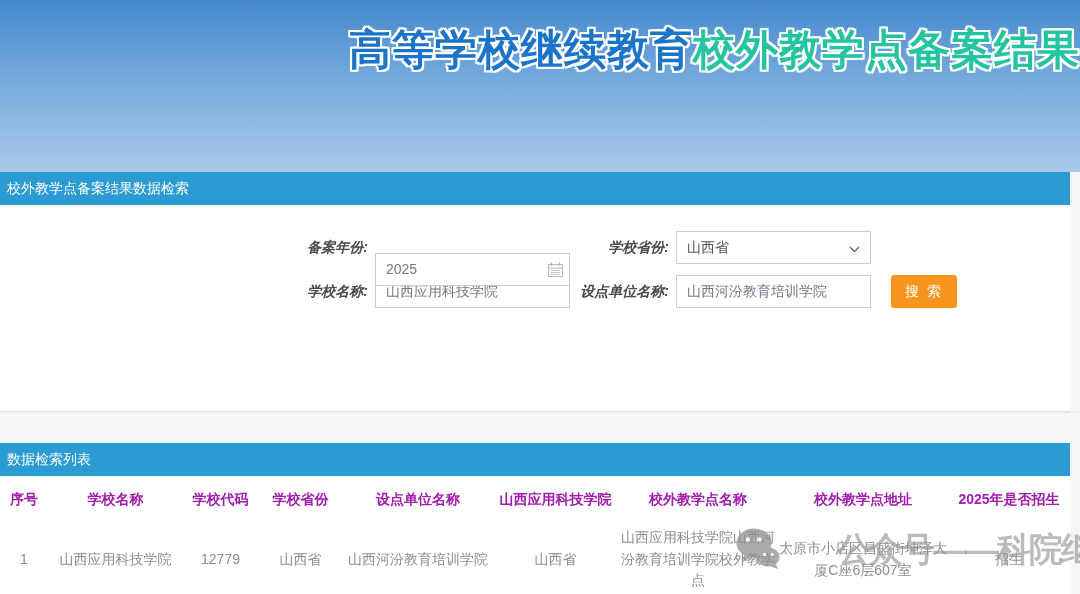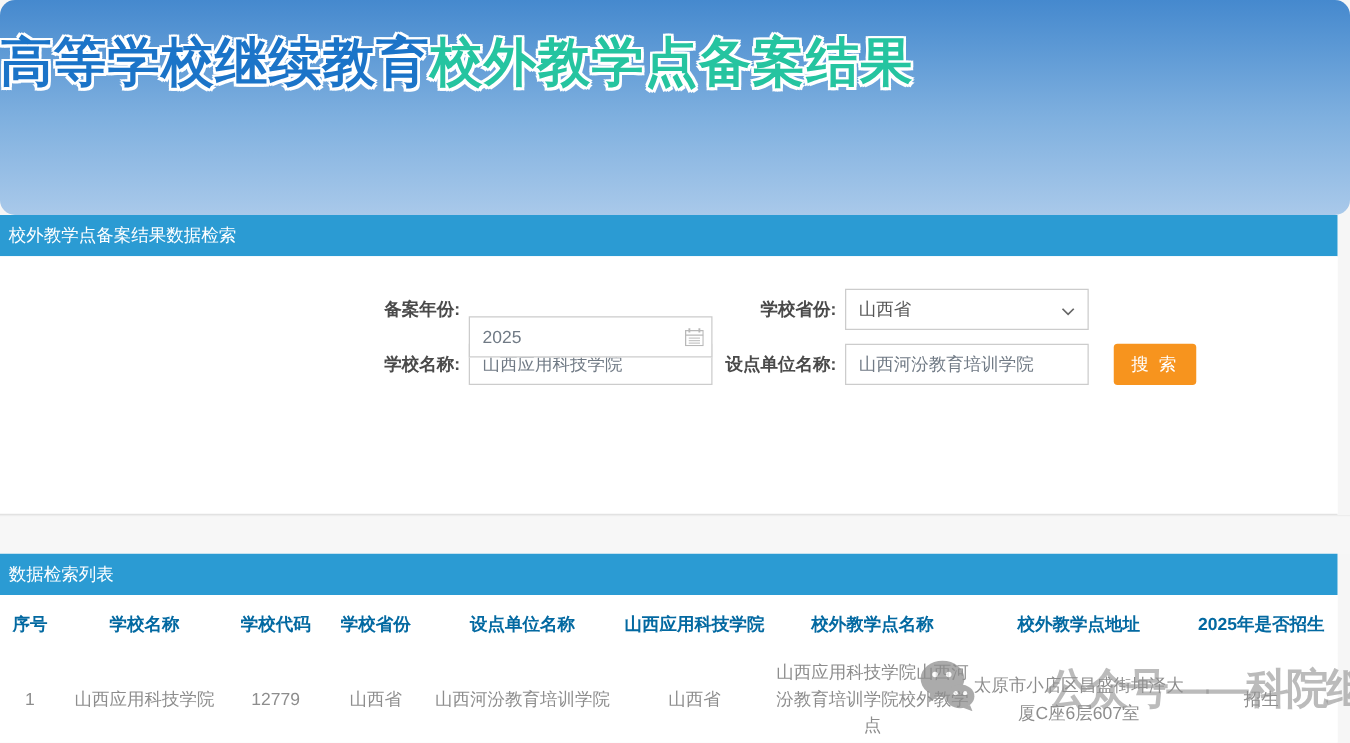--- a/index.html
+++ b/index.html
@@ -6,22 +6,21 @@
   html,body { width:1080px; height:594px; overflow:hidden; }
   body {
     font-family:"Liberation Sans","DejaVu Sans",sans-serif;
     background:#f6f6f6;
     position:relative;
   }
   
   .banner {
     width:1080px; height:172px;
     background:linear-gradient(180deg,#4589ce 0%,#7fb0df 55%,#a9c9ea 100%);
-    text-align:left;
-    border-radius:12px;
+    text-align:right;
   }
   .banner-title {
     padding-top:22px;
     font-size:42px; font-weight:bold; letter-spacing:1px;
     white-space:nowrap;
   }
   .banner-title span {
     text-shadow:2px 0 0 #fff,-2px 0 0 #fff,0 2px 0 #fff,0 -2px 0 #fff,
                 2px 2px 0 #fff,-2px -2px 0 #fff,2px -2px 0 #fff,-2px 2px 0 #fff;
   }
@@ -36,21 +35,21 @@
   }
   
   .search-panel {
     height:207px; background:#fff;
     border-bottom:1px solid #e2e2e2;
     padding-top:26px;
   }
   .form-row { display:flex; align-items:center; margin-left:235px; margin-bottom:11px; height:33px; }
   .form-label {
     width:140px; text-align:right; padding-right:7px;
-    font-size:14px; color:#4a4a4a; font-weight:600; white-space:nowrap;
+    font-size:14px; color:#4a4a4a; font-weight:600; white-space:nowrap;font-style:italic;
   }
   .form-label.second { width:106px; }
   .input-wrap { position:relative; width:195px; height:33px;margin-top:43px; }
   .text-input {
     width:195px; height:33px;
     border:1px solid #ccc; background:#fff;
     font-size:14px; color:#707a85;
     padding:0 10px; font-family:inherit; outline:none;
   }
   .input-wrap .text-input { width:100%; padding-right:28px; }
@@ -66,21 +65,21 @@
     background:#f7941e; color:#fff;
     border:none; border-radius:3px;
     font-size:14px; font-family:inherit; cursor:pointer;
     letter-spacing:2px;
   }
   
   .gap { width:1080px; height:31px; background:#f7f7f7; border-top:1px solid #ededed; }
   
   .table-header {
     display:flex; align-items:center; height:47px;
-    background:#fff; font-size:14px; font-weight:bold; color:#0369a1;
+    background:#fff; font-size:14px; font-weight:bold; color:#a21caf;
   }
   .table-row {
     display:flex; align-items:center; min-height:71px;
     background:#fff; font-size:14px; color:#8d8d8d;
     border-bottom:1px solid #d5d5d5; padding:4px 0;
   }
   .cell { text-align:center; line-height:1.55; }
   .c0{width:48px}.c1{width:135px}.c2{width:75px}.c3{width:85px}.c4{width:150px}
   .c5{width:125px}.c6{width:160px}.c7{width:170px}.c8{width:122px}
   

